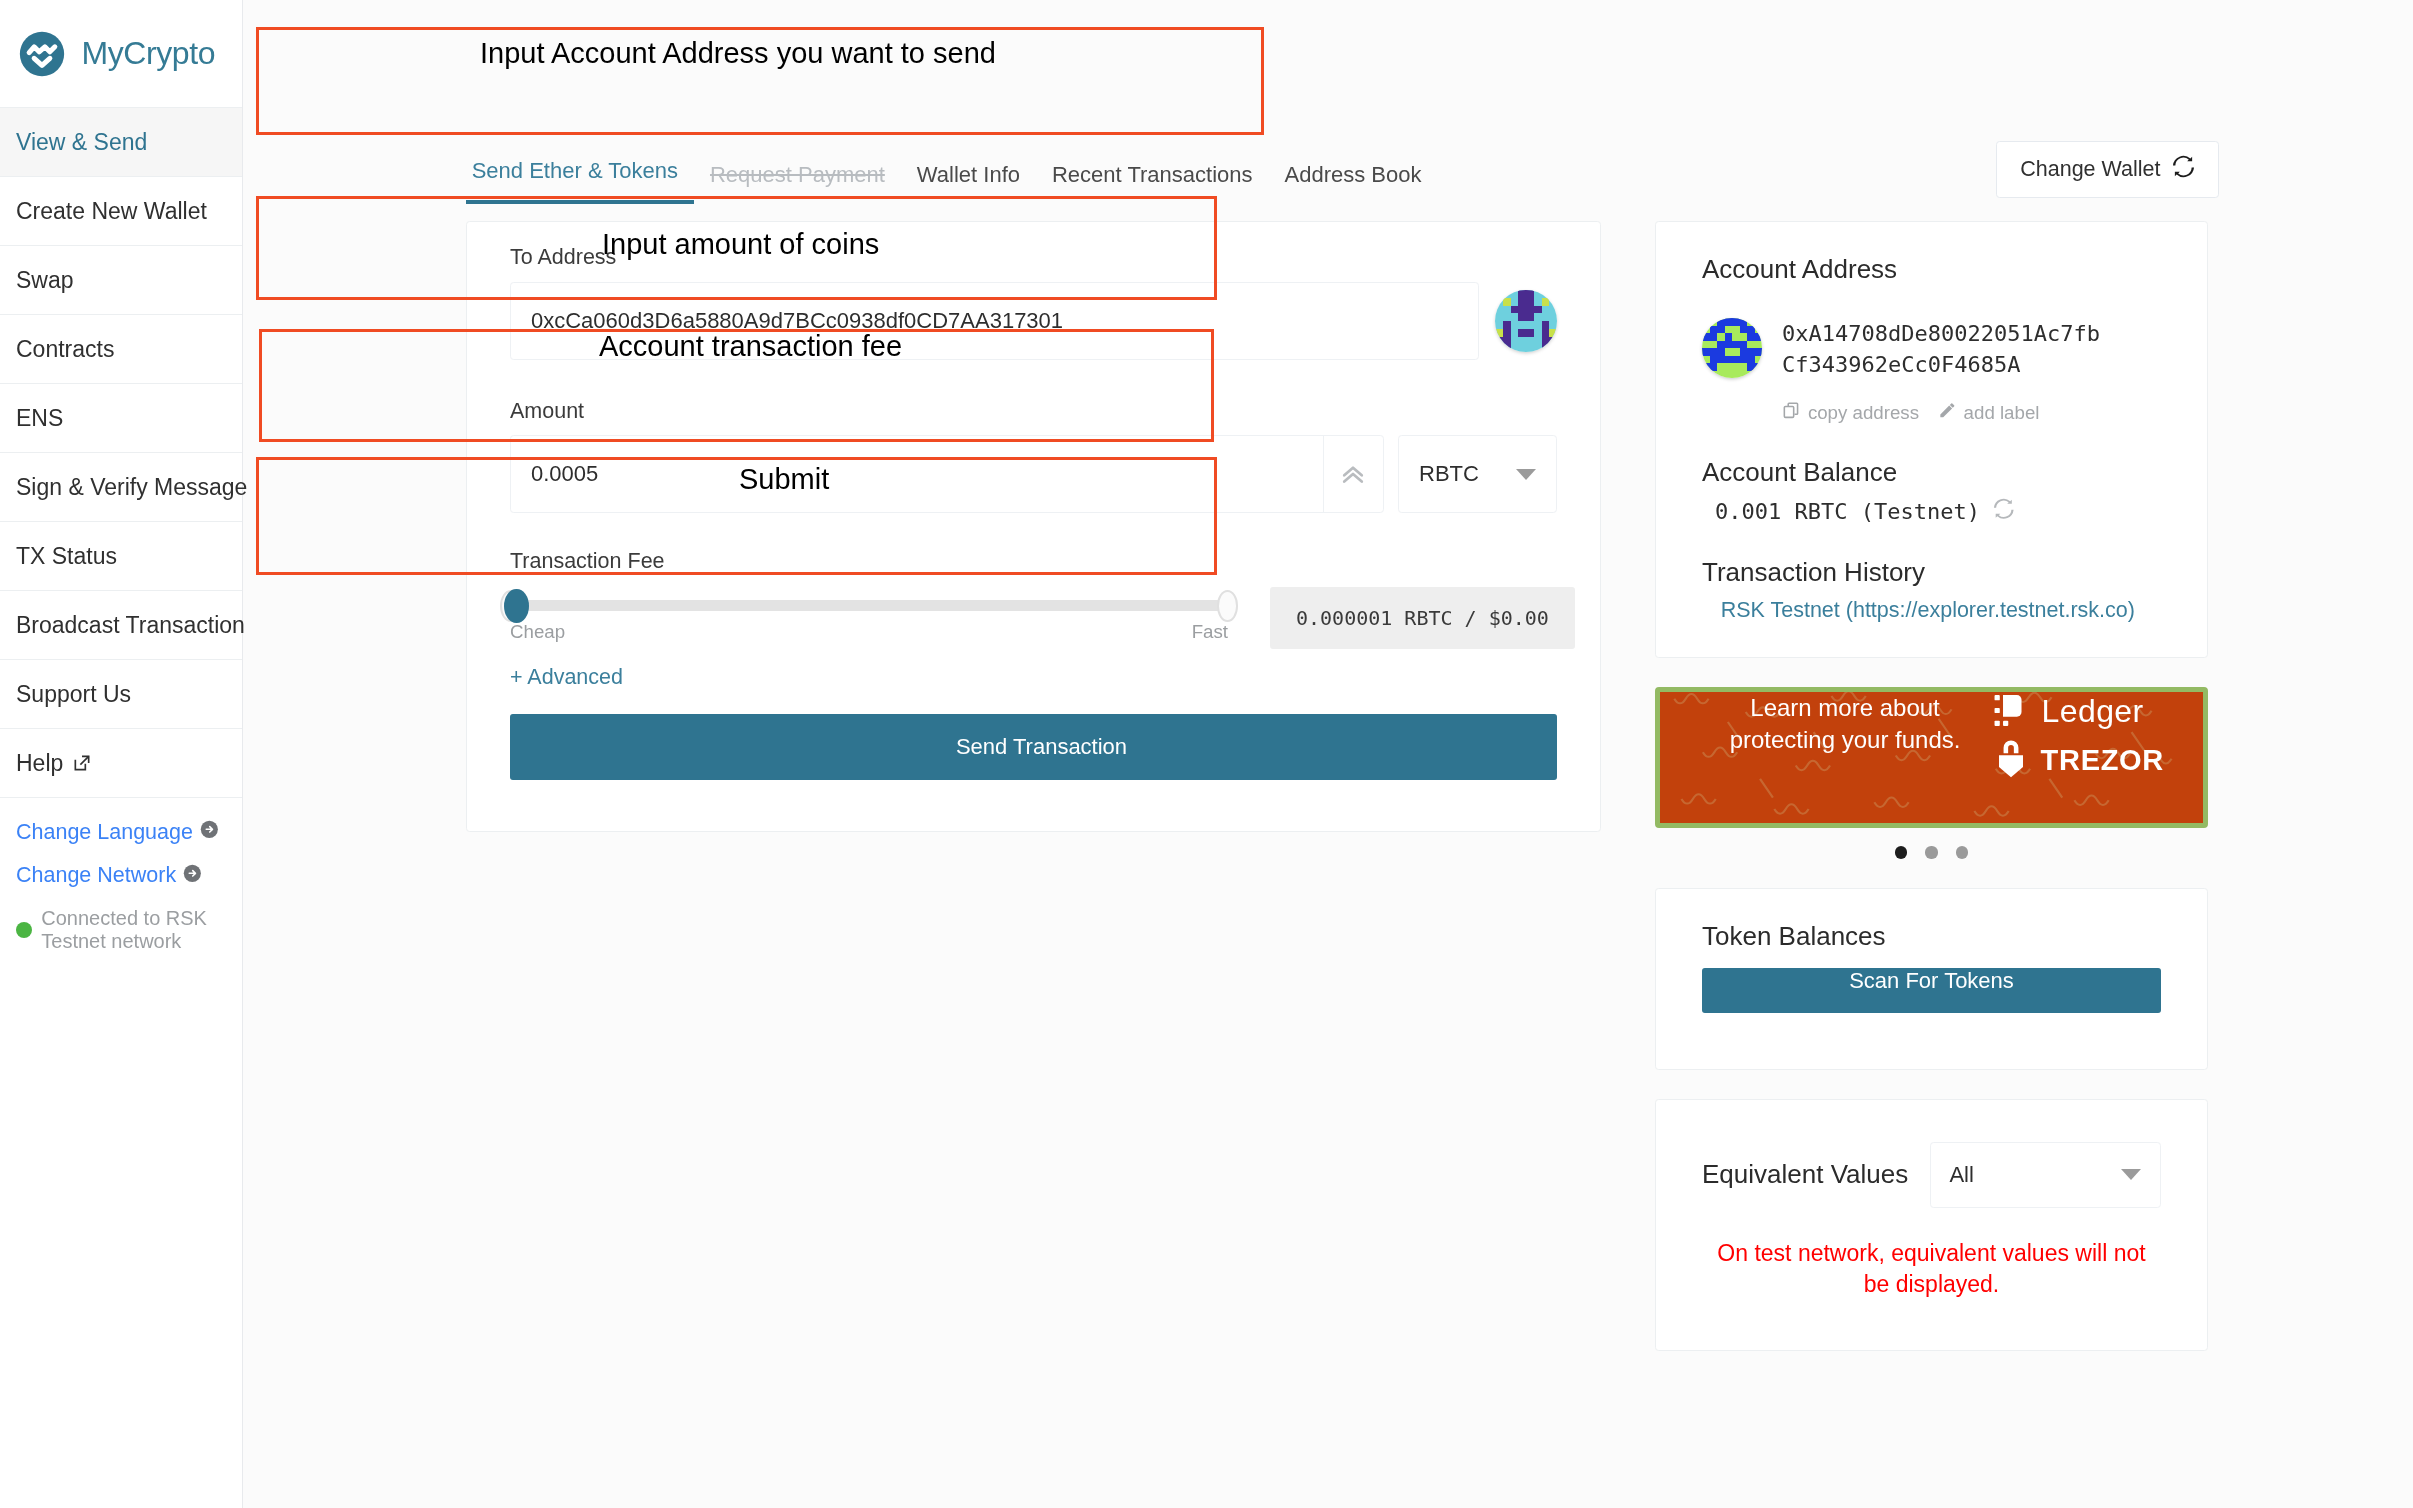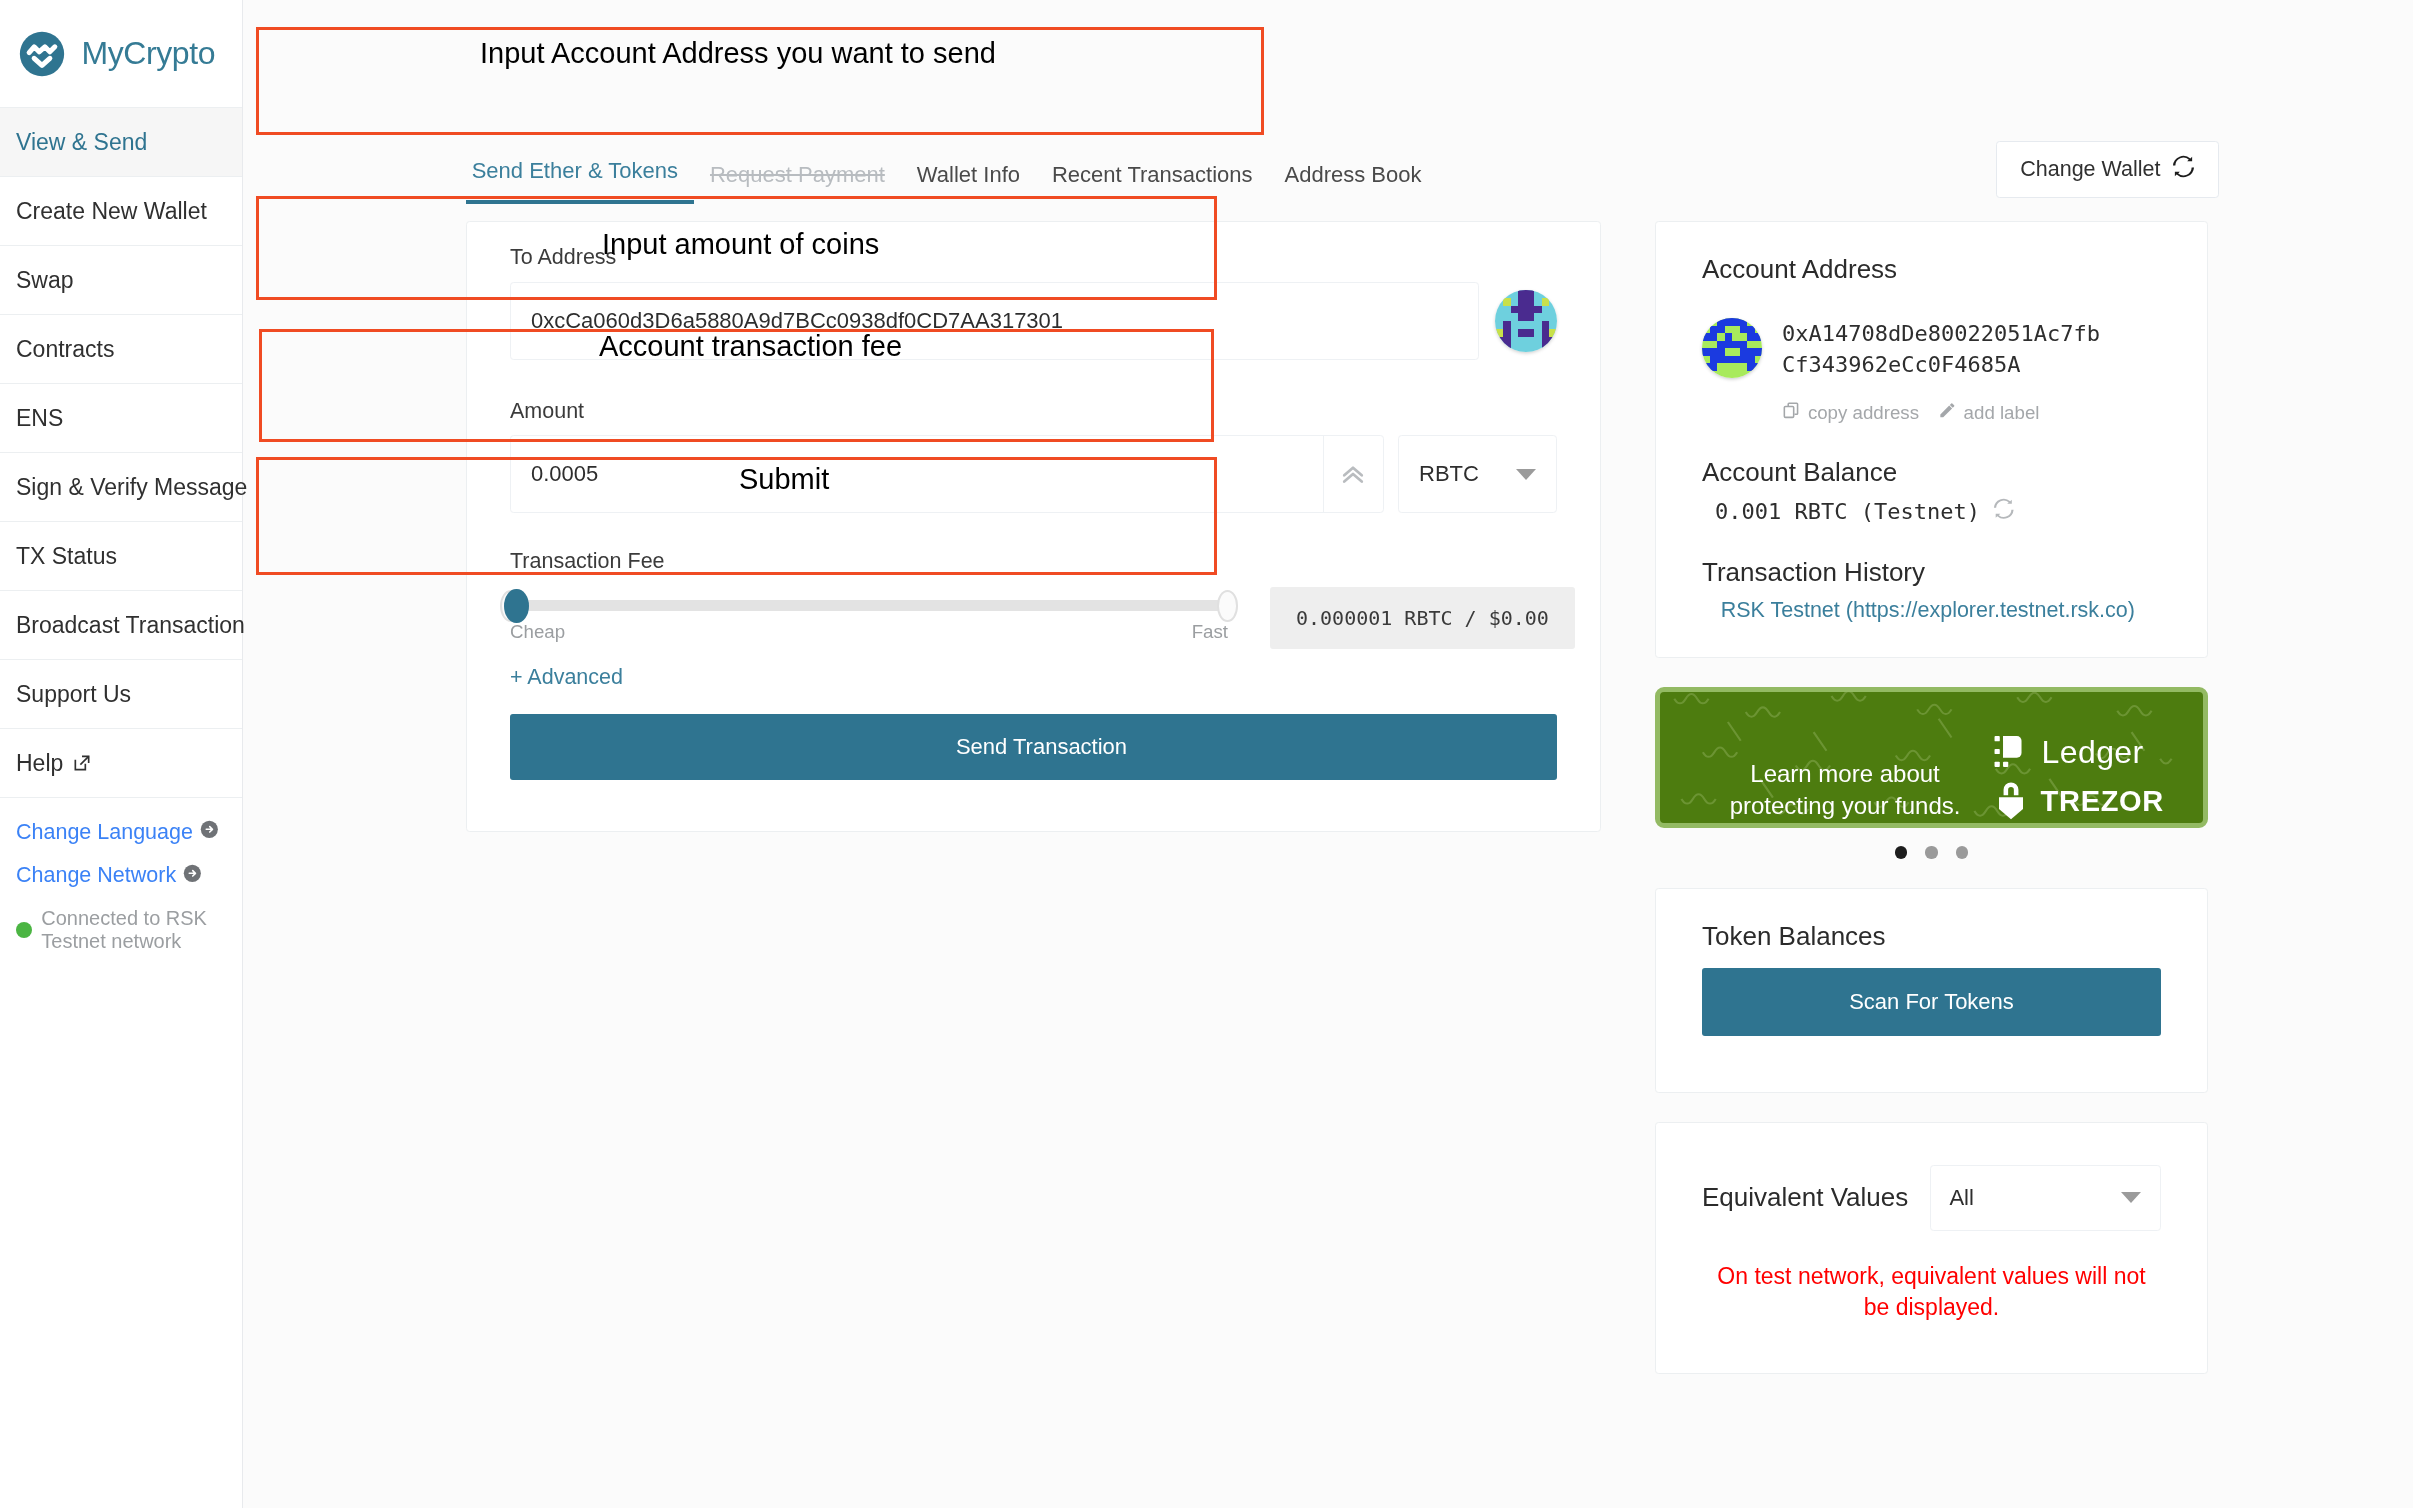--- a/index.html
+++ b/index.html
@@ -216,41 +216,41 @@
     display: flex; align-items: center; gap: 13px;
     font-family: "DejaVu Sans Mono", monospace;
     font-size: 22px; color: #2e2e2e; padding-left: 13px;
   }
   .hist-link { font-size: 21.5px; color: #3b7f9c; padding-left: 18.7px; cursor: pointer; }
 
   
   .banner-wrap { margin-top: 29px; }
   .banner {
     position: relative;
-    background: #4d7c0f; border: 5.7px solid #93ba63;
-    border-radius: 9px;
+    background: #c2410c; border: 5.7px solid #93ba63;
+    border-radius: 4px;
     height: 141px;
-    display: flex; align-items: flex-end; justify-content: space-between;
+    display: flex; align-items: flex-start; justify-content: space-between;
     padding: 0 39px 0 37px;
     overflow: hidden; cursor: pointer;
   }
   .banner-txt { font-size: 24px; color: #fff; line-height: 1.35; z-index:2; text-align:center; flex:1;}
   .banner-logos { display: flex; flex-direction: column; gap: 8.6px; z-index: 2; }
   .lg-row { display: flex; align-items: center; gap: 11.5px; }
   .lg-word { color:#fff; font-size: 32px; font-weight: 300; letter-spacing:0.4px;}
   .tz-word { color:#fff; font-size: 29px; font-weight: 700; letter-spacing: 0.7px; }
   .dots { display: flex; justify-content: center; gap: 18.7px; margin-top: 18.7px; }
   .dot { width: 12.2px; height: 12.2px; border-radius: 50%; background: #9a9a9a; cursor:pointer;}
   .dot.on { background: #1d1d1d; }
 
   .scan-btn {
     width: 100%; background: #2f7490; color: #fff; border: none; border-radius: 2.9px;
-    height: 68px; font-size: 22px; cursor: pointer;
+    height: 45px; font-size: 22px; cursor: pointer;
     font-family: "Liberation Sans", sans-serif;
-    display:flex; align-items:center; justify-content:center;
+    display:flex; justify-content:center;
   }
   .eqrow { display: flex; align-items: center; gap: 21.5px; }
   .eqlabel { font-size: 26px; color: #2b2b2b; white-space: nowrap; }
   .eqselect {
     flex: 1; height: 66px; border: 1.4px solid #eef1f4; border-radius: 3.6px;
     display: flex; align-items: center; justify-content: space-between;
     padding: 0 18.7px; font-size: 22px; color: #2e2e2e; cursor: pointer;
   }
   .eqmsg {
     margin-top: 30px; text-align: center; font-size: 23px; color: #ff0000;

